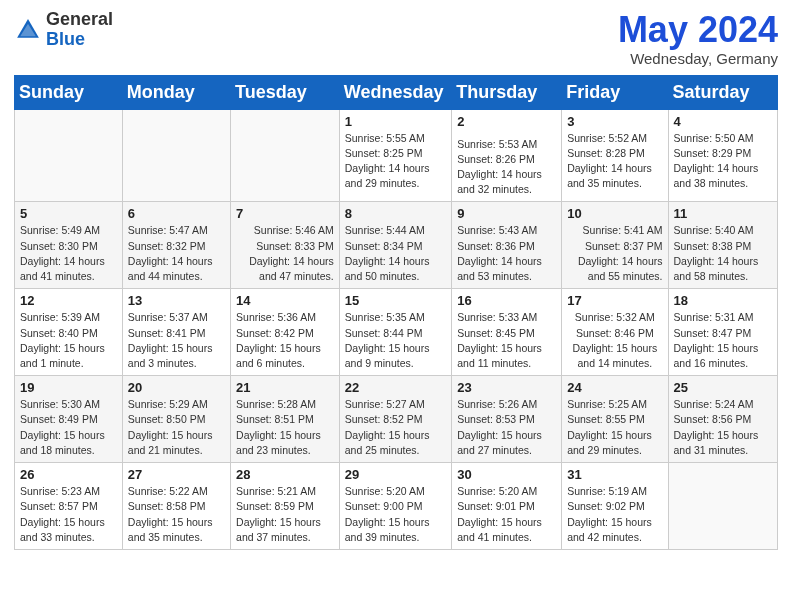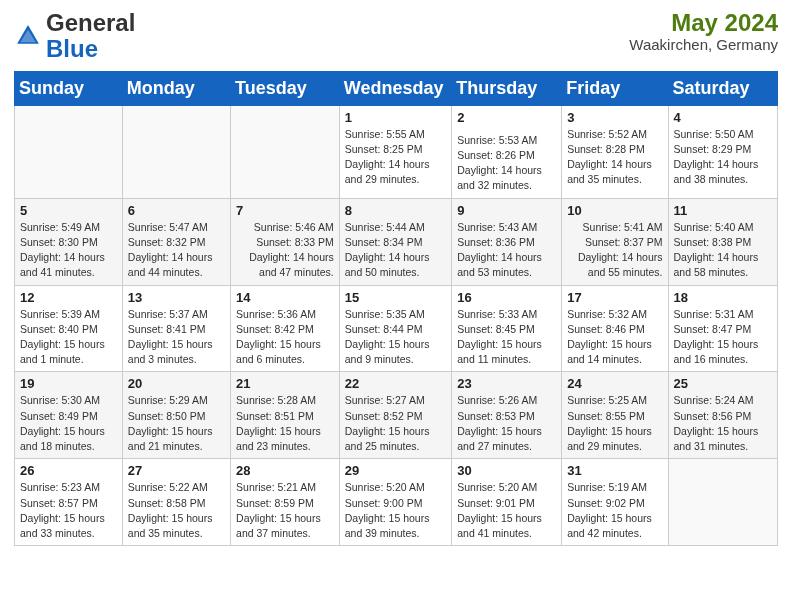--- a/index.html
+++ b/index.html
@@ -21,37 +21,37 @@
       justify-content: space-between;
       align-items: flex-start;
       margin-bottom: 8px;
     }
     .logo {
       display: flex;
       align-items: center;
       gap: 4px;
     }
     .logo-text {
-      font-size: 24px;
+      font-size: 18px;
       font-weight: bold;
       line-height: 1.1;
     }
     .logo-general { color: #333; }
     .logo-blue { color: #1565c0; }
     .logo-icon {
       width: 28px;
       height: 28px;
     }
     .title-block {
       text-align: right;
     }
     .month-year {
-      font-size: 24px;
+      font-size: 36px;
       font-weight: bold;
-      color: #4d7c0f;
+      color: #1d4ed8;
       line-height: 1.1;
     }
     .location {
       font-size: 15px;
       color: #444;
     }
     .calendar {
       width: 100%;
       border-collapse: collapse;
       border: 1px solid #ccc;
@@ -106,21 +106,21 @@
         <polygon points="18,4 32,28 4,28" fill="#1565c0"></polygon>
         <polygon points="18,10 28,26 8,26" fill="#fff" opacity="0.3"></polygon>
       </svg>
       <div class="logo-text">
         <span class="logo-general">General</span><br>
         <span class="logo-blue">Blue</span>
       </div>
     </div>
     <div class="title-block">
       <div class="month-year">May 2024</div>
-      <div class="location">Waakirchen, Germany</div>
+      <div class="location">Wednesday, Germany</div>
     </div>
   </div>
 
   <table class="calendar">
     <thead>
       <tr>
         <th>Sunday</th>
         <th>Monday</th>
         <th>Tuesday</th>
         <th>Wednesday</th>
@@ -245,21 +245,21 @@
           </td>
           <td>
             <div class="day-num">16</div>
             <div class="day-info" style="white-space: pre-line;">Sunrise: 5:33 AM
 Sunset: 8:45 PM
 Daylight: 15 hours
 and 11 minutes.</div>
           </td>
           <td>
             <div class="day-num">17</div>
-            <div class="day-info" style="white-space: pre-line;">Sunrise: 5:32 AM
+            <div class="day-info" style="white-space: pre-line; text-align: center;">Sunrise: 5:32 AM
 Sunset: 8:46 PM
 Daylight: 15 hours
 and 14 minutes.</div>
           </td>
           <td>
             <div class="day-num">18</div>
             <div class="day-info" style="white-space: pre-line;">Sunrise: 5:31 AM
 Sunset: 8:47 PM
 Daylight: 15 hours
 and 16 minutes.</div>

